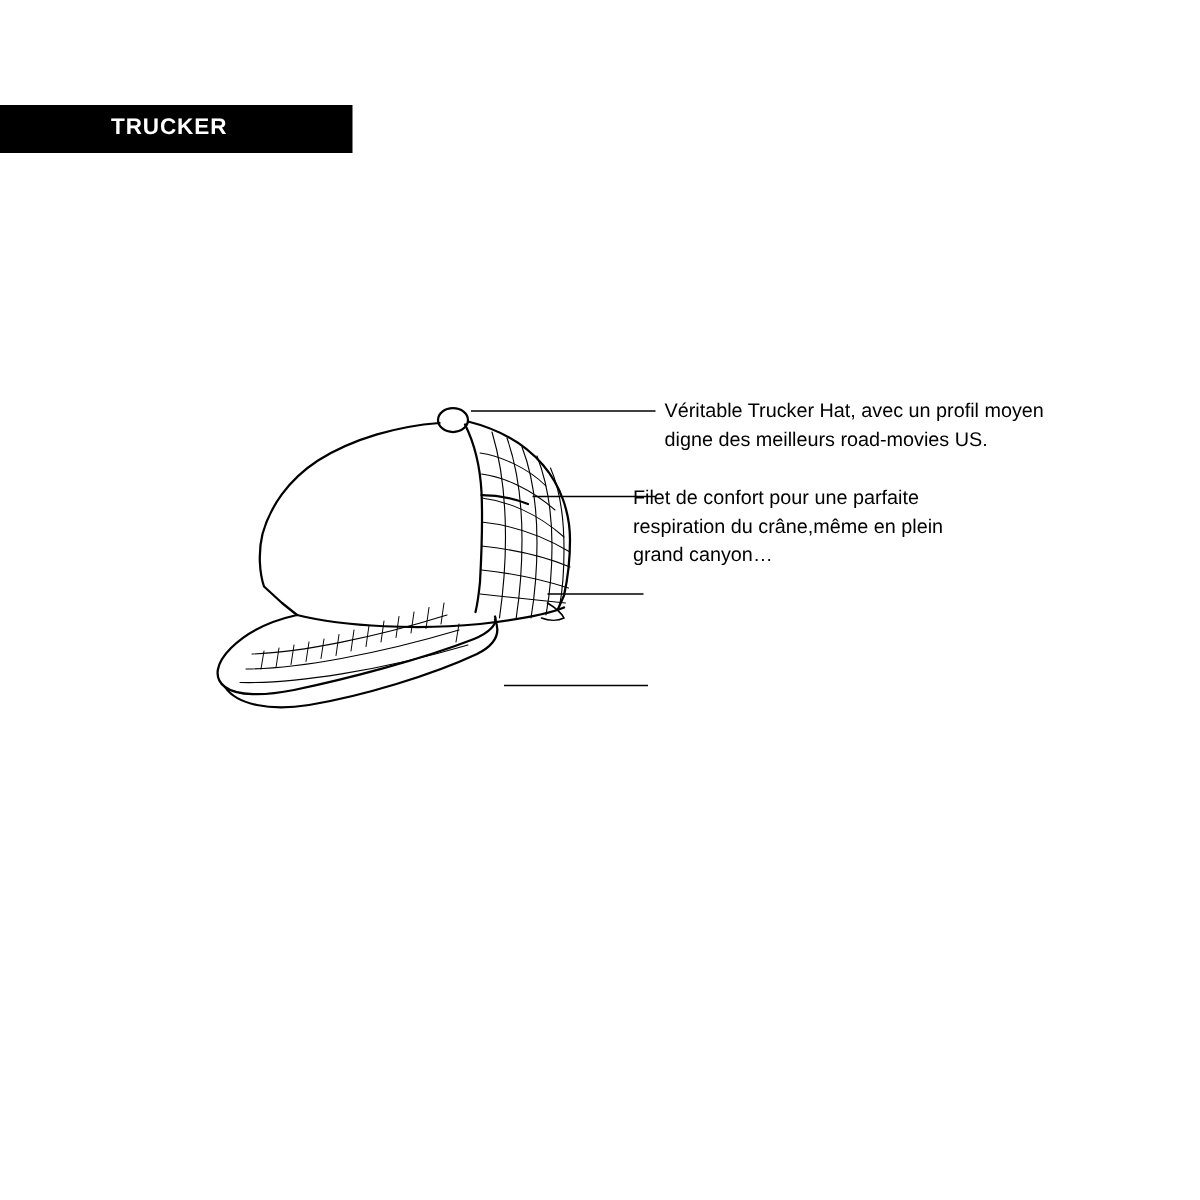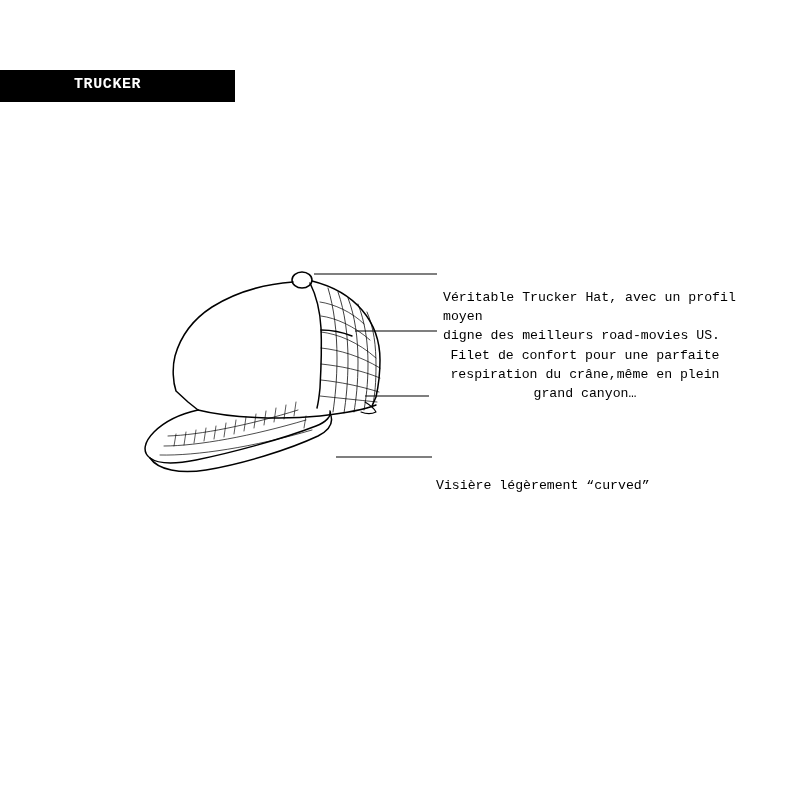--- a/index.html
+++ b/index.html
@@ -14,21 +14,20 @@
     font-family: "Liberation Sans", sans-serif;
     color: #000000;
     overflow: hidden;
   }
   #page {
     position: absolute;
     left: 0; top: 0;
     width: 800px;
     height: 572px;
     background: #ffffff;
-    font-family: Liberation Mono, monospace;
   }
   
   #title-banner {
     position: absolute;
     left: 0px;
     top: 70px;
     width: 235px;
     height: 32px;
     background: #000000;
   }
@@ -50,24 +49,23 @@
     width: 360px;
     height: 230px;
   }
   
   .callout {
     position: absolute;
     font-size: 13.2px;
     line-height: 19px;
     color: #000000;
     white-space: pre-line;
-    margin-top: 24px;
   }
   #callout-0 { left: 443px; top: 264px; width: 330px; }
-  #callout-1 { left: 435px; top: 322px; width: 300px; text-align: center; }
+  #callout-1 { left: 422px; top: 322px; width: 300px; }
   #callout-2 { left: 433px; top: 389px; width: 310px; }
   #callout-3 { left: 436px; top: 452px; width: 310px; }
   #leaders { position: absolute; left: 0; top: 0; width: 800px; height: 800px; }
 </style>
 </head>
 <body>
 
 <div id="page">
 
   <div id="title-banner"></div>
@@ -158,15 +156,14 @@
 
       <path d="M285 152 C 290 155, 294 158, 296 162 C 292 164, 286 164, 281 162" stroke-width="1.1"></path>
     </g>
   </svg>
 
   <div class="callout" id="callout-0">Véritable Trucker Hat, avec un profil moyen
 digne des meilleurs road-movies US.</div>
   <div class="callout" id="callout-1">Filet de confort pour une parfaite
 respiration du crâne,même en plein
 grand canyon…</div>
-  <div class="callout" id="callout-3">Visière légèrement “curved”</div>
 
 </div>
 
 </body></html>

